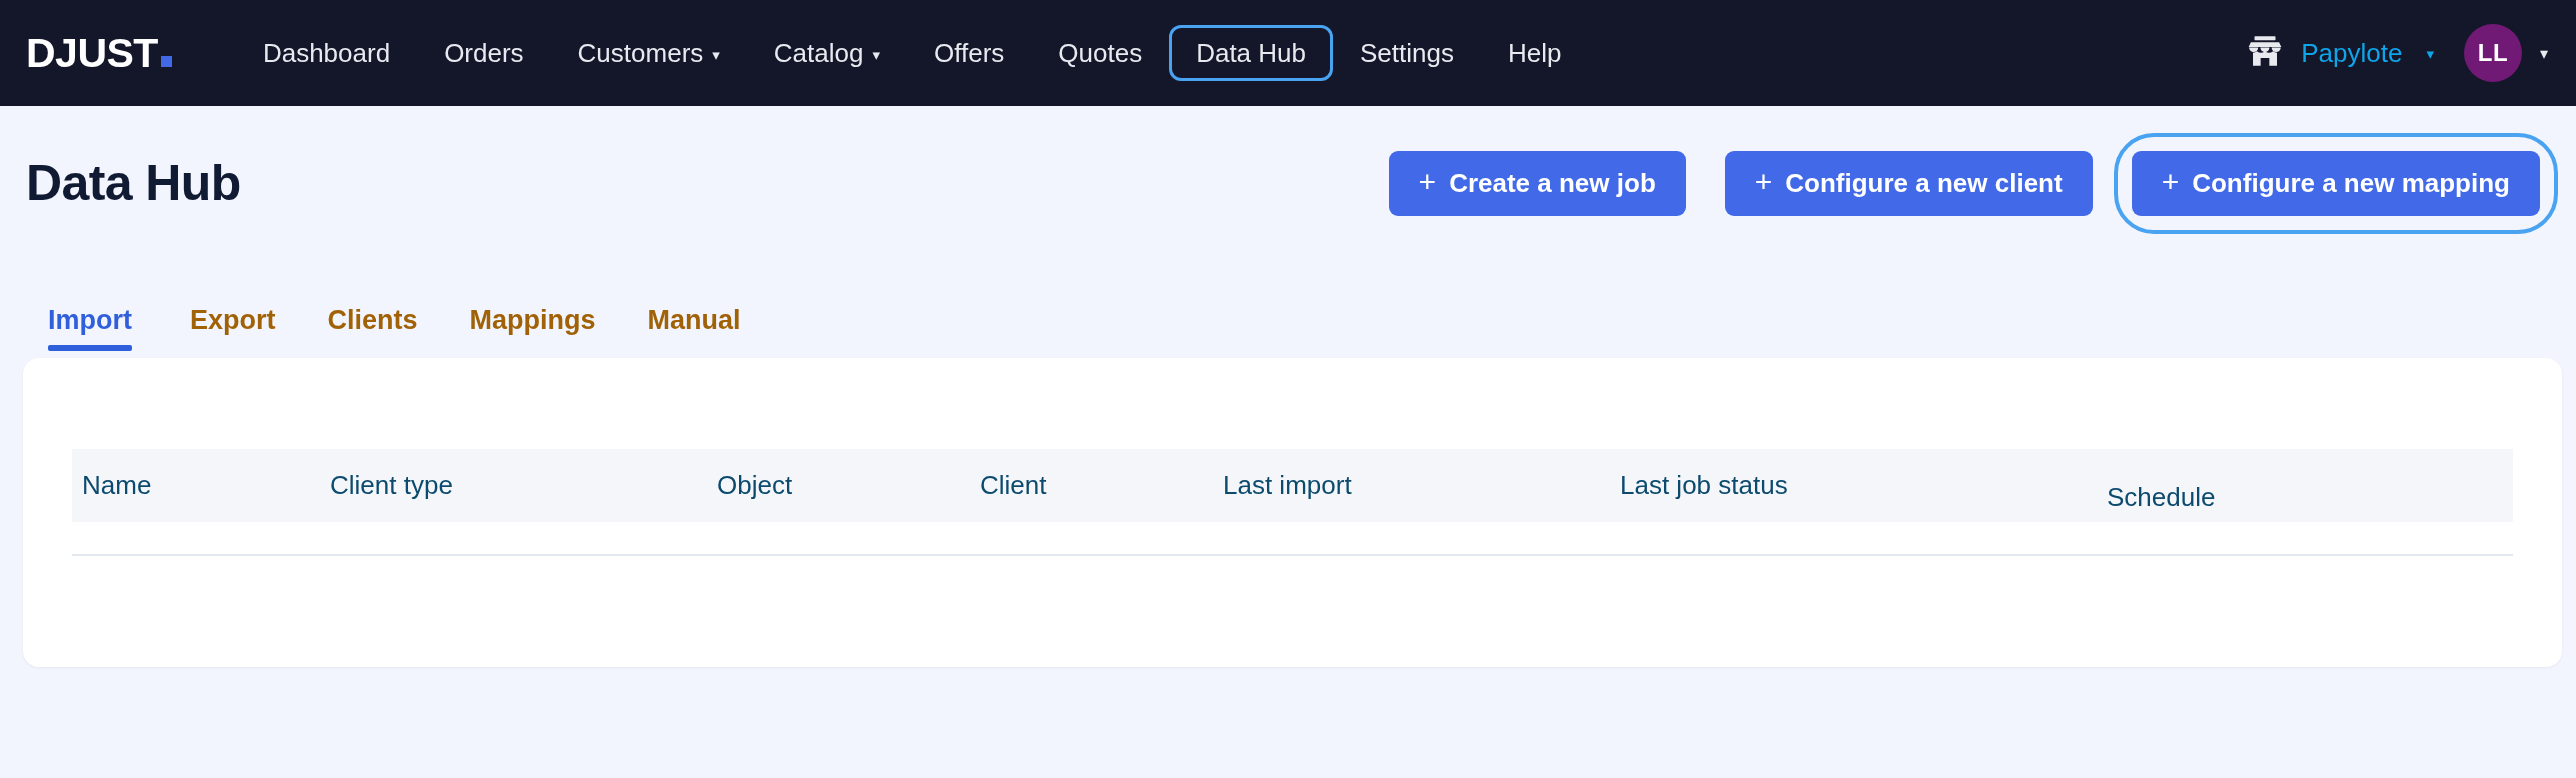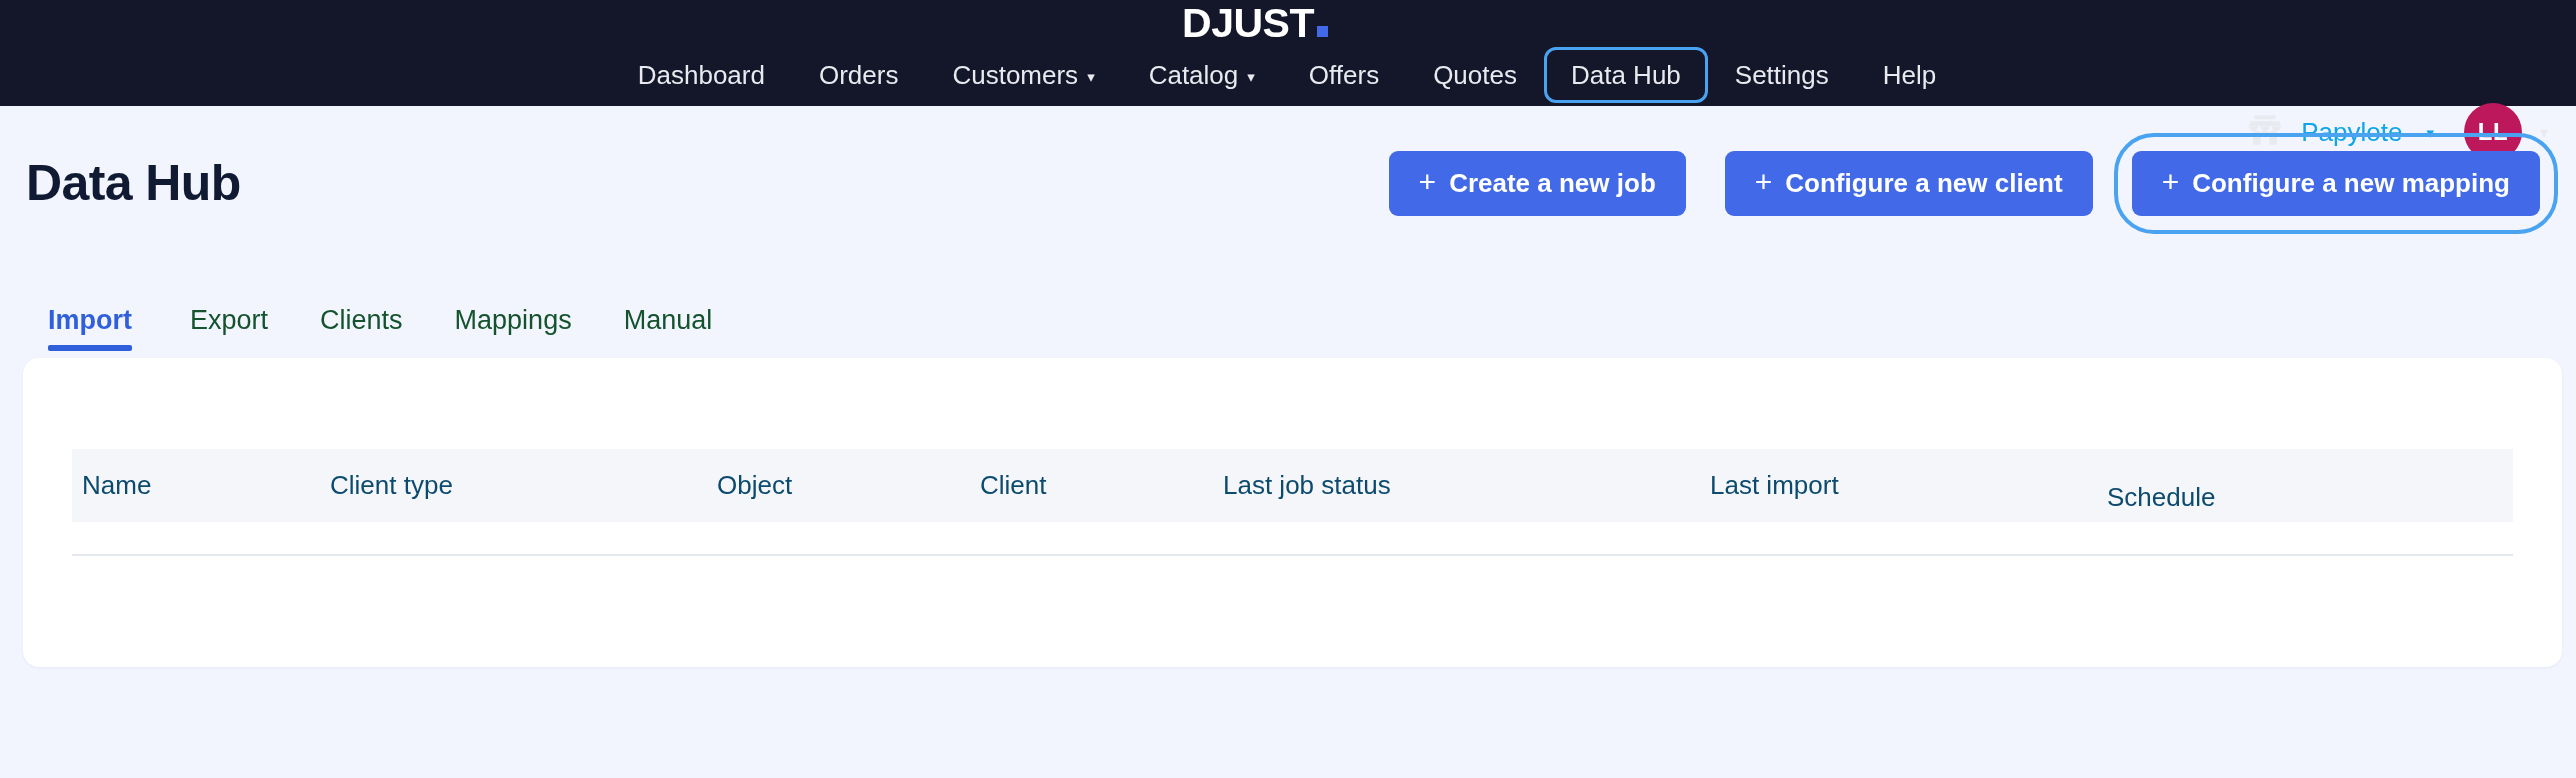--- a/index.html
+++ b/index.html
@@ -15,21 +15,20 @@
   }
 
   
   .topnav {
     height: 106px;
     background: #141629;
     display: flex;
     align-items: center;
     padding: 0 28px 0 26px;
     position: relative;
-    flex-direction: column;
   }
   .brand {
     display: flex;
     align-items: baseline;
     font-size: 41px;
     font-weight: 700;
     letter-spacing: -0.5px;
     color: #ffffff;
     margin-right: 64px;
     user-select: none;
@@ -85,21 +84,21 @@
     gap: 24px;
     cursor: pointer;
     margin-right: 30px;
     white-space: nowrap;
   }
   .tenant .caret { font-size: 15px; position: relative; top: 1px; }
   .avatar {
     width: 58px;
     height: 58px;
     border-radius: 50%;
-    background: #be185d;
+    background: #701a75;
     color: #fff;
     font-size: 24px;
     font-weight: 700;
     display: flex;
     align-items: center;
     justify-content: center;
     letter-spacing: 0.5px;
     cursor: pointer;
   }
   .avatar-caret {
@@ -160,26 +159,27 @@
   
   .tabs {
     display: flex;
     align-items: flex-end;
     gap: 0;
     padding-left: 48px;
     height: 91px;
   }
   .tab {
     font-size: 27px;
-    color: #14532d;
+    color: #a16207;
     padding: 0 26px 17px 26px;
     cursor: pointer;
     position: relative;
     white-space: nowrap;
     line-height: 1;
+    font-weight: bold;
   }
   .tab:first-child { padding-left: 0; margin-right: 6px; }
   .tab.active { color: #2f5fdb; font-weight: 700; }
   .tab.active::after {
     content: "";
     position: absolute;
     left: 0;
     right: 26px;
     bottom: 0;
     height: 6px;
@@ -315,21 +315,21 @@
     <div class="tab">Manual</div>
   </div>
 
 <div class="card">
   <div class="table">
     <div class="thead">
         <div class="th" style="width: 248px;">Name</div>
         <div class="th" style="width: 387px;">Client type</div>
         <div class="th" style="width: 263px;">Object</div>
         <div class="th" style="width: 243px;">Client</div>
+        <div class="th" style="width: 397px;">Last import</div>
         <div class="th" style="width: 487px;">Last job status</div>
-        <div class="th" style="width: 397px;">Last import</div>
         <div class="th" style="width: 218px; margin-top: 24px;">Schedule</div>
       </div>
     <div class="tbody-divider"></div>
     <div></div>
   </div>
 </div>
 
 
 </body></html>

